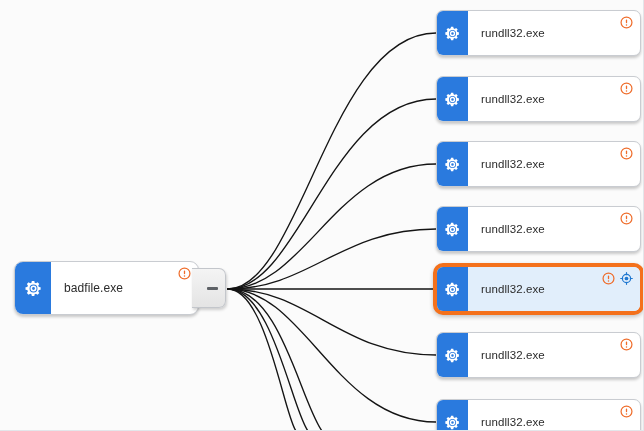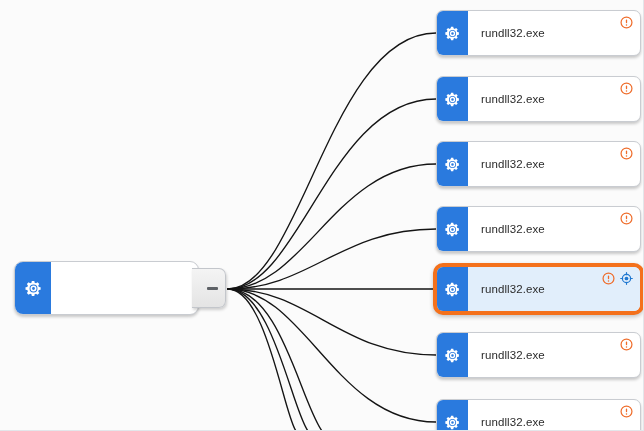--- a/index.html
+++ b/index.html
@@ -144,20 +144,32 @@
     </g>
   </svg>
 
   <div class="node" id="root-node">
     <div class="node-icon">
       <svg class="gear" viewBox="0 0 24 24" aria-hidden="true">
         <path fill="#ffffff" d="M12 8.2a3.8 3.8 0 1 0 0 7.6 3.8 3.8 0 0 0 0-7.6zm0 5.6a1.8 1.8 0 1 1 0-3.6 1.8 1.8 0 0 1 0 3.6z"></path>
         <path fill="#ffffff" d="M21 13.6v-3.2l-2.3-.38a7 7 0 0 0-.72-1.74l1.36-1.9-2.26-2.26-1.9 1.36a7 7 0 0 0-1.74-.72L13.06 2.4H9.86l-.38 2.36a7 7 0 0 0-1.74.72L5.84 4.12 3.58 6.38l1.36 1.9a7 7 0 0 0-.72 1.74L1.9 10.4v3.2l2.32.38a7 7 0 0 0 .72 1.74l-1.36 1.9 2.26 2.26 1.9-1.36a7 7 0 0 0 1.74.72l.38 2.36h3.2l.38-2.36a7 7 0 0 0 1.74-.72l1.9 1.36 2.26-2.26-1.36-1.9a7 7 0 0 0 .72-1.74L21 13.6zm-9 3.4a5 5 0 1 1 0-10 5 5 0 0 1 0 10z"></path>
       </svg>
     </div>
+    <div class="node-body">
+      <span class="node-label">badfile.exe</span>
+      <span class="badges">
+        <span>
+          <svg class="warn" viewBox="0 0 16 16" aria-hidden="true">
+            <circle cx="8" cy="8" r="6.7" fill="none" stroke="#ef6c2a" stroke-width="1.5"></circle>
+            <rect x="7.2" y="4.2" width="1.6" height="4.6" rx=".7" fill="#ef6c2a"></rect>
+            <circle cx="8" cy="11" r=".95" fill="#ef6c2a"></circle>
+          </svg>
+        </span>
+      </span>
+    </div>
   </div>
 
   <div id="collapse-tab">
     <span class="dash"></span>
   </div>
 
   <div id="children-host">
       <div class="node child" style="top: 10px;">
         <div class="node-icon">
           <svg class="gear" viewBox="0 0 24 24" aria-hidden="true">

